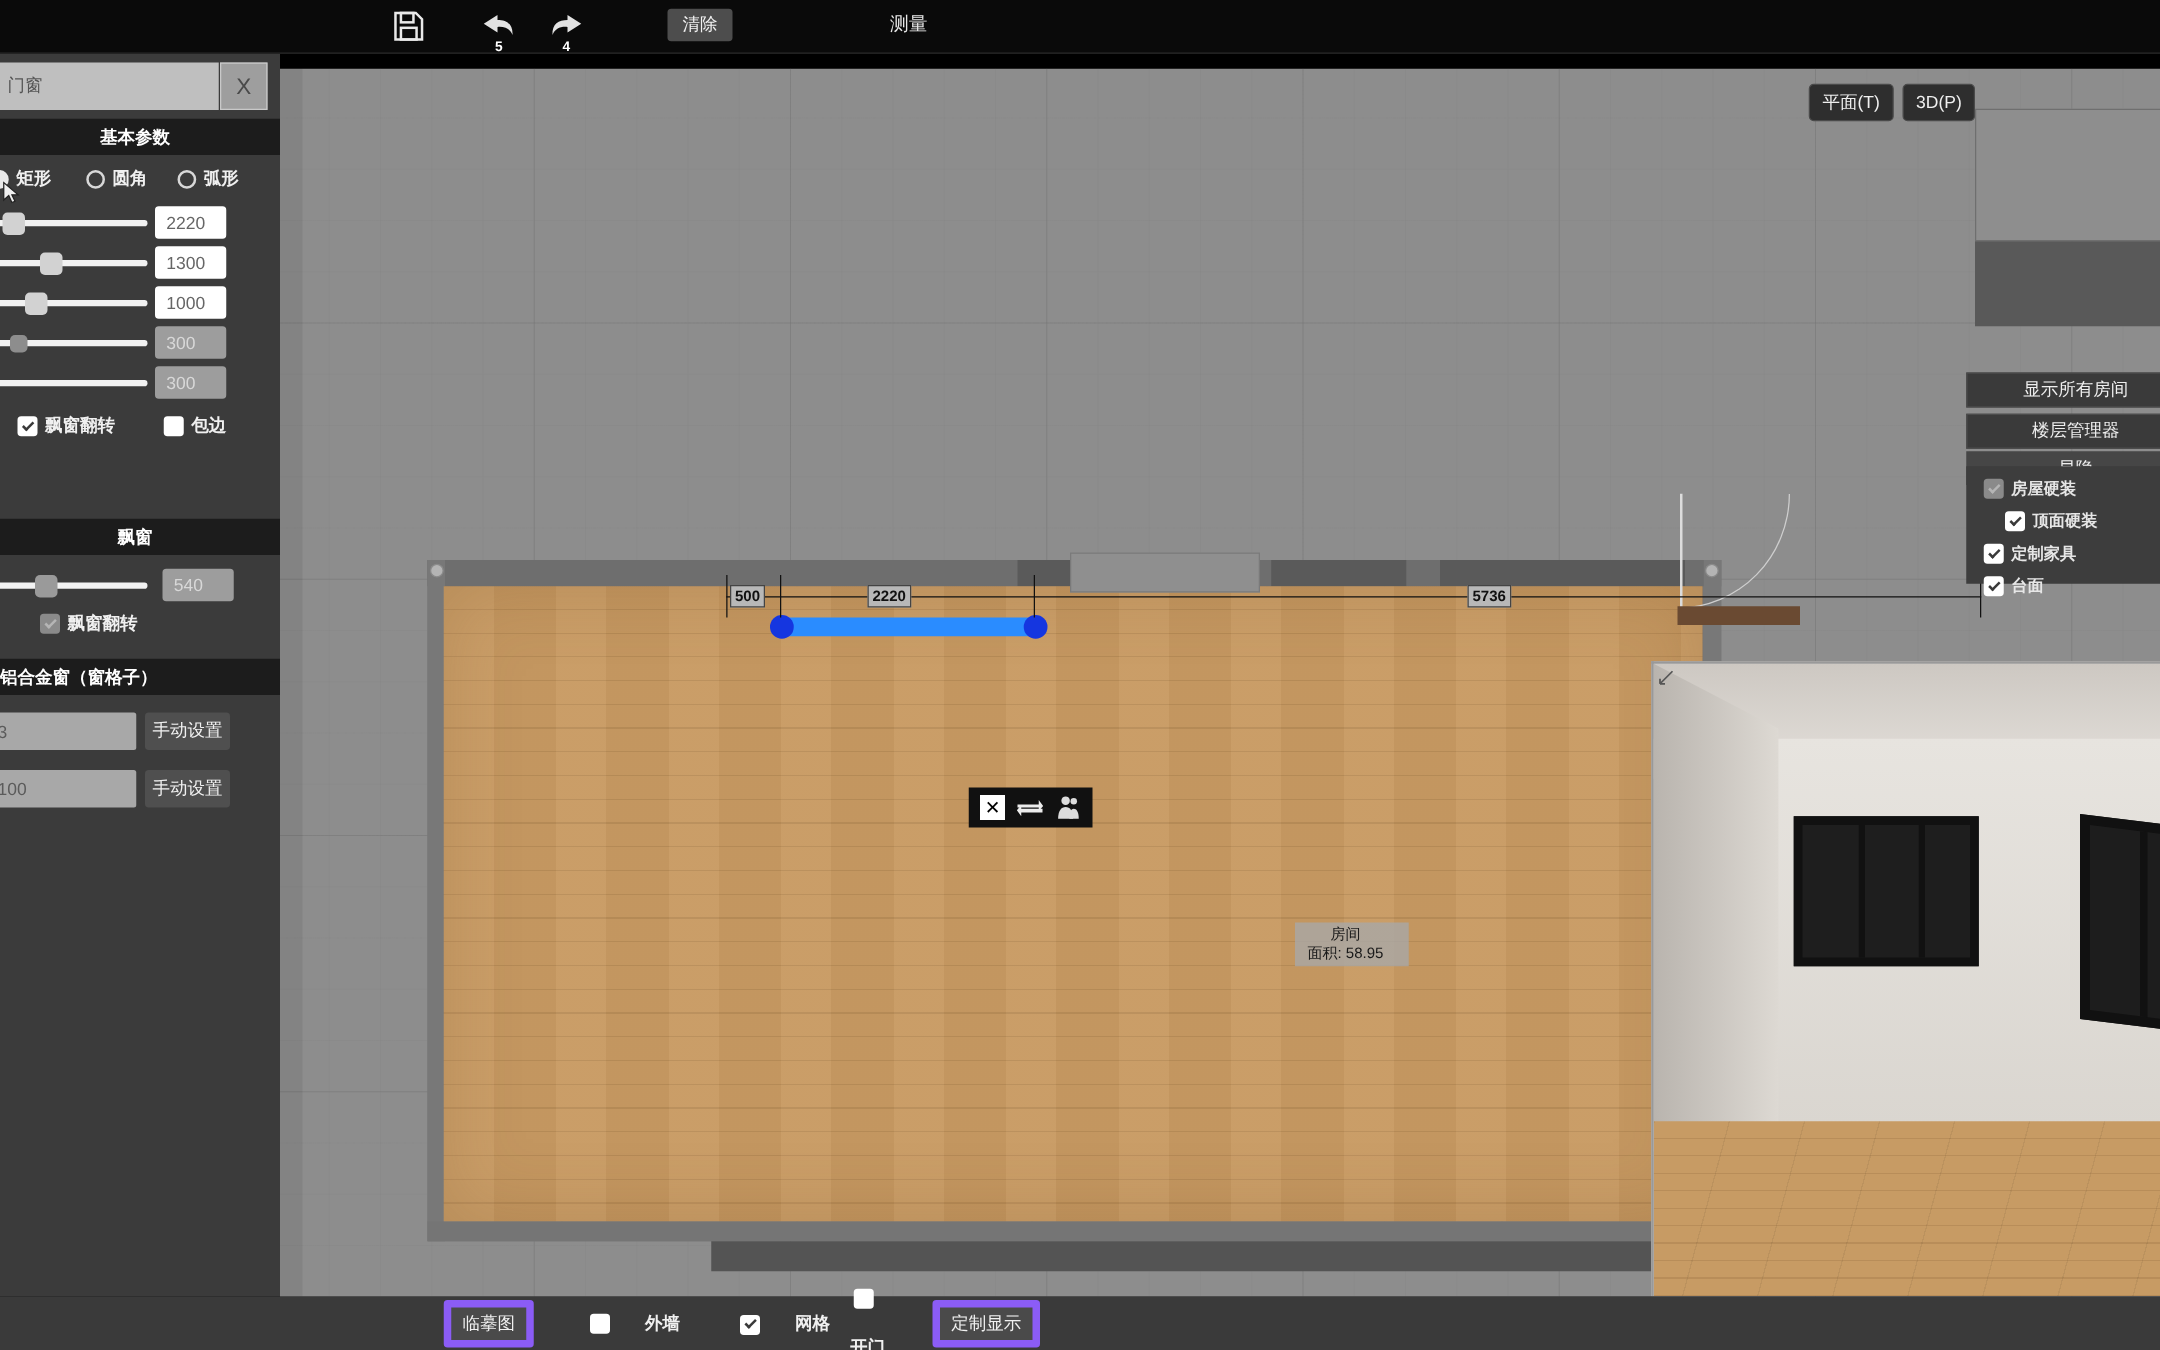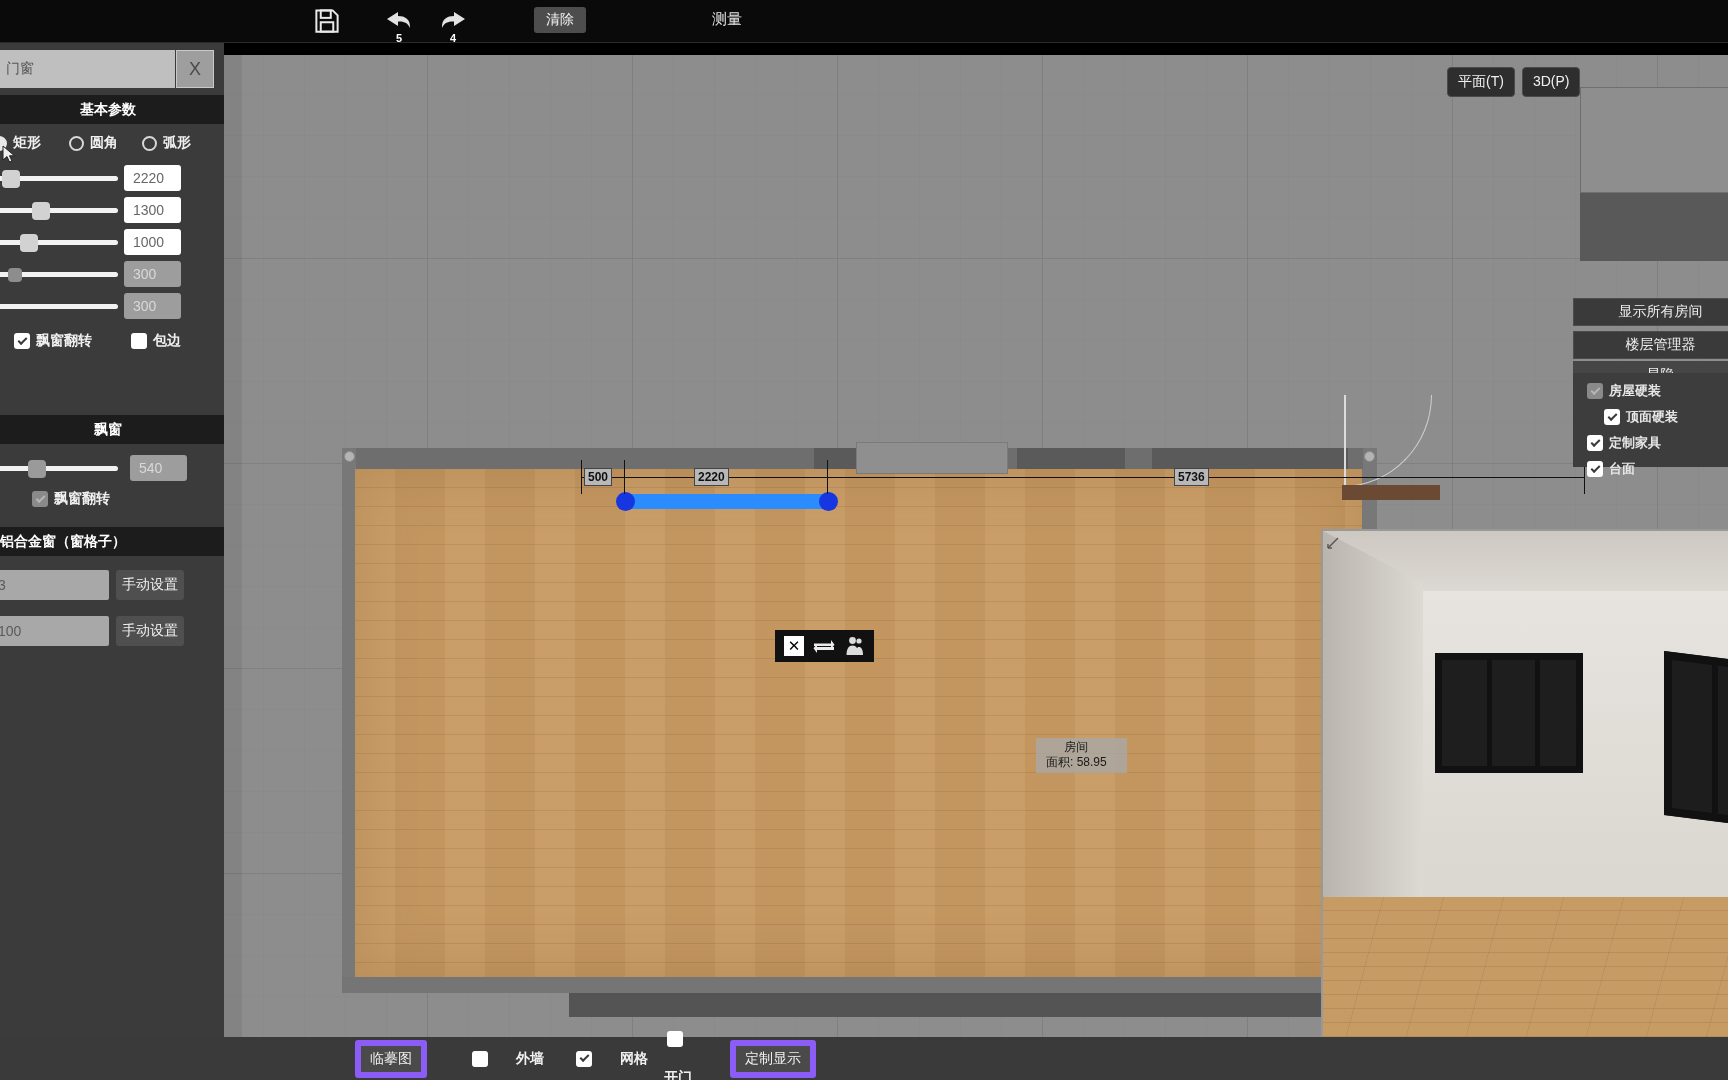--- a/index.html
+++ b/index.html
@@ -646,21 +646,21 @@
       <path d="M1 1 L1 15 L5 11.5 L7.5 17 L10 16 L7.5 10.8 L12.5 10.8 Z"></path>
     </svg>
   </div>
 
   <div class="bottombar">
     <div class="bb-btn" style="margin-left:355px;">临摹图</div>
     <div class="bb-ck" style="margin-left:45px;">
       <span class="cb"></span>
       <span>外墙</span>
     </div>
-    <div class="bb-ck" style="margin-left:32px;">
+    <div class="bb-ck" style="margin-left:48px;align-items:flex-end;">
       <span class="cb">
           <span class="tick"></span>
         </span>
       <span>网格</span>
     </div>
     <div class="bb-ck" style="margin-left:16px;flex-direction:column;">
       <span class="cb"></span>
       <span>开门</span>
     </div>
     <div class="bb-btn" style="margin-left:38px;">定制显示</div>

